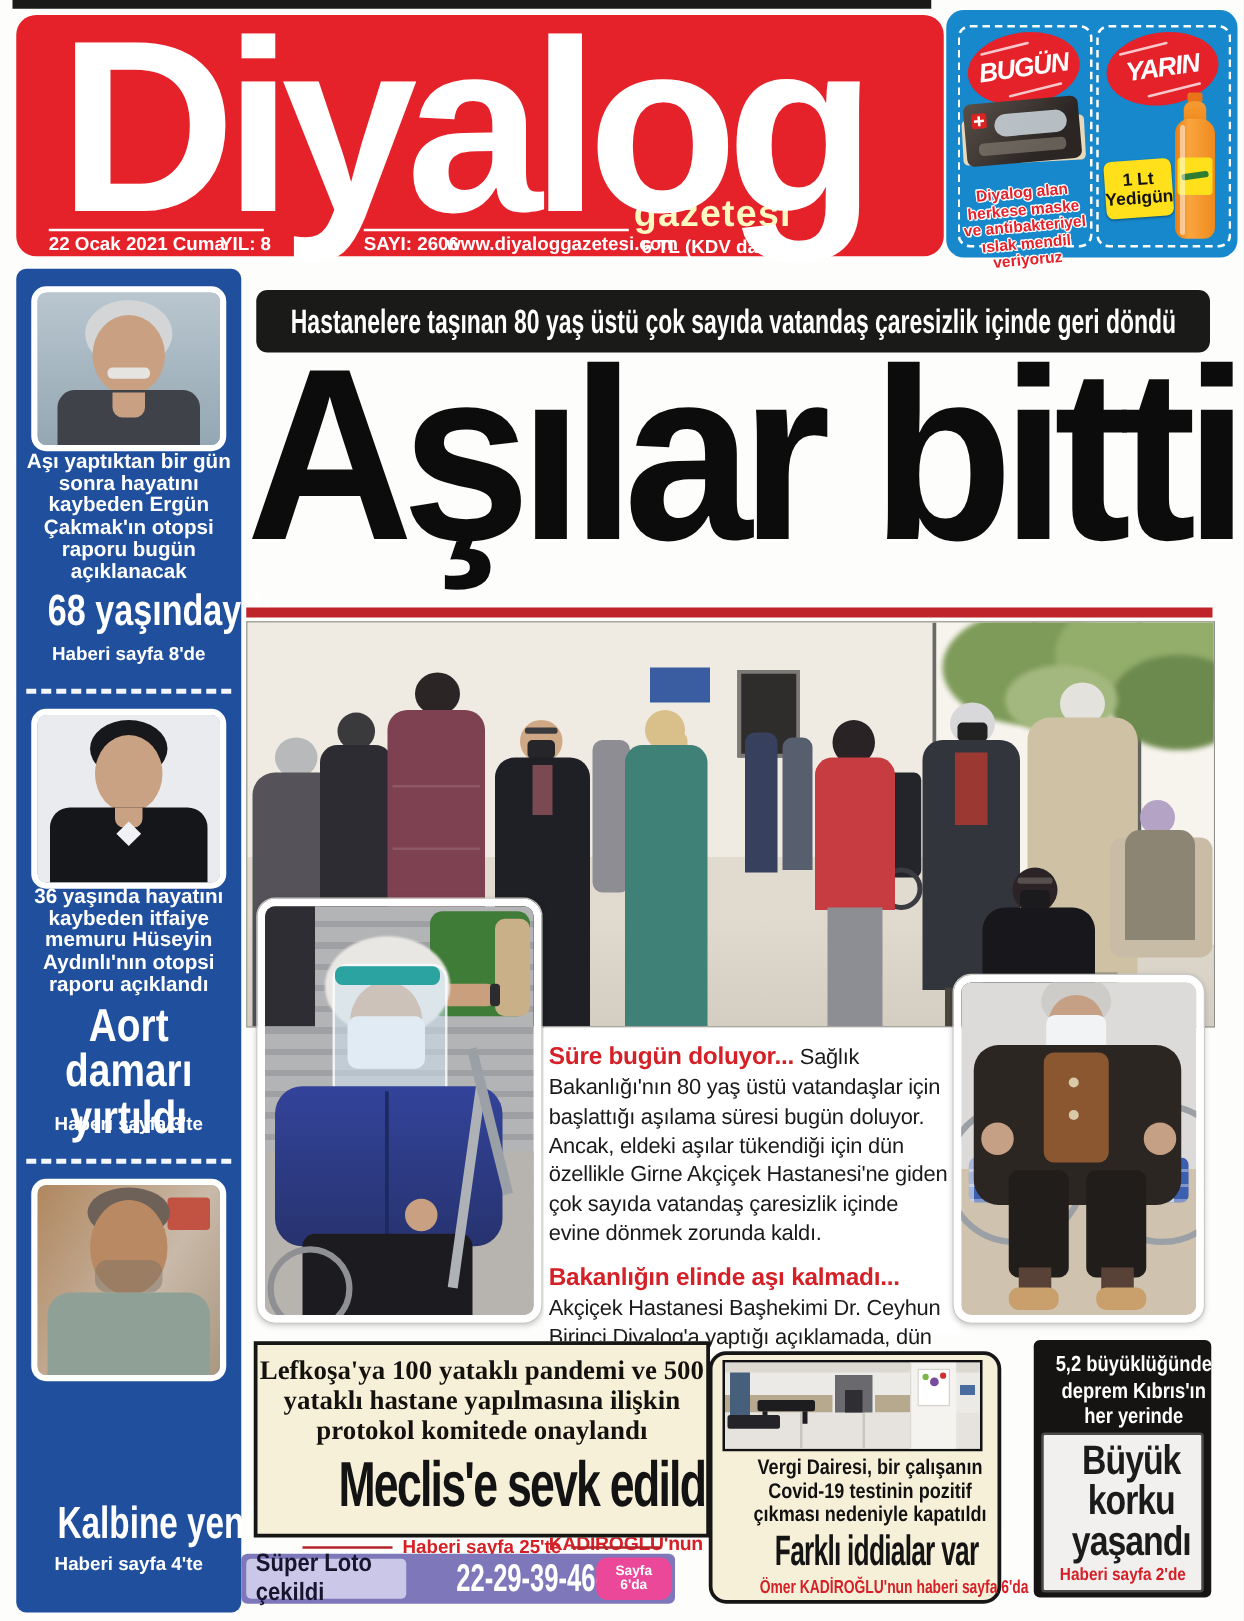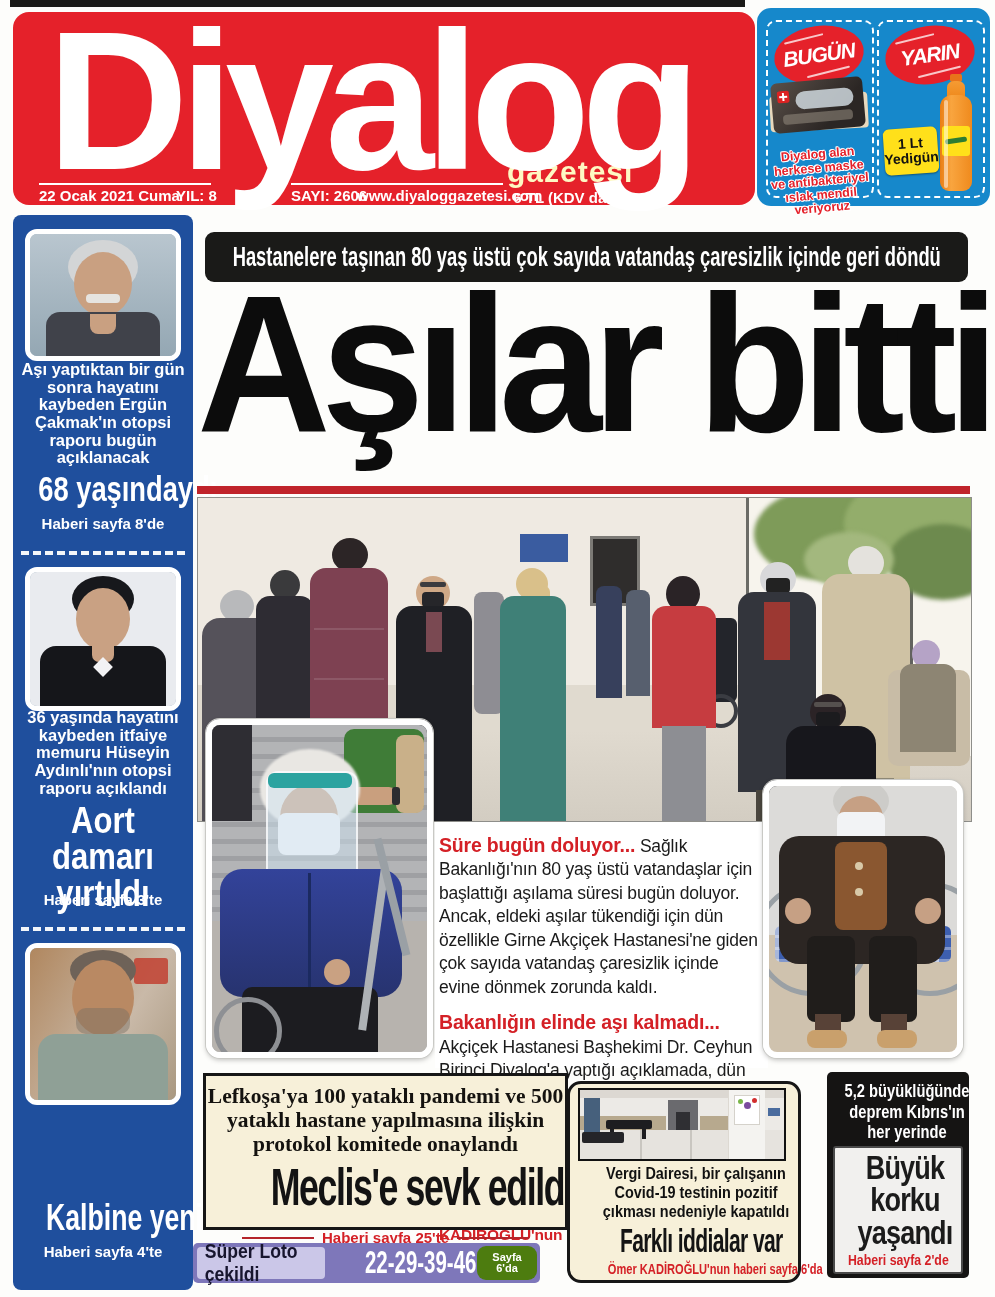--- a/index.html
+++ b/index.html
@@ -60,21 +60,21 @@
   .meclis-head span{font-size:51px;font-weight:bold;color:#131313;letter-spacing:-2px;transform:scaleX(.70);}
   .refline{display:flex;align-items:center;justify-content:center;gap:8px;margin-top:12px;}
   .refline i{display:block;height:2px;background:#b5242a;width:72px;}
   .refline b{color:#d42026;font-size:15px;white-space:nowrap;}
   .loto{left:193px;top:1243px;width:347px;height:40px;background:#7e77ba;border-radius:5px;}
   .loto-label{left:4px;top:4px;width:128px;height:32px;background:#cbc7e8;border-radius:4px;
           display:flex;align-items:center;justify-content:center;}
   .loto-label span{font-weight:bold;font-size:20px;color:#17152e;transform:scaleX(.88);}
   .loto-nums{left:128px;top:2px;width:246px;text-align:center;}
   .loto-nums span{color:#fff;font-weight:bold;font-size:31px;letter-spacing:0px;transform:scaleX(.66);}
-  .loto-badge{right:3px;top:3px;width:60px;height:34px;background:#4d7c0f;border-radius:9px;color:#fff;
+  .loto-badge{right:3px;top:3px;width:60px;height:34px;background:#ec4899;border-radius:9px;color:#fff;
           display:flex;flex-direction:column;align-items:center;justify-content:center;font-weight:bold;
           font-size:11px;line-height:1.0;}
   .vergi{left:567px;top:1081px;width:228px;height:196px;border-radius:14px;}
   .vergi-photo{left:8px;top:4px;width:204px;height:69px;border:2px solid #111;background:#eceae6;overflow:hidden;}
   .vergi-cap{text-align:center;margin-top:3px;}
   .vergi-cap span{font-weight:bold;font-size:17px;line-height:1.12;color:#111;transform:scaleX(.85);width:252px;white-space:normal;}
   .vergi-head{text-align:center;margin-top:0;}
   .vergi-head span{font-weight:bold;font-size:34px;color:#141414;letter-spacing:-1px;transform:scaleX(.62);}
   .vergi-by{text-align:left;}
   .vergi-by span{color:#d42026;font-weight:bold;font-size:15px;transform:scaleX(.74);}

